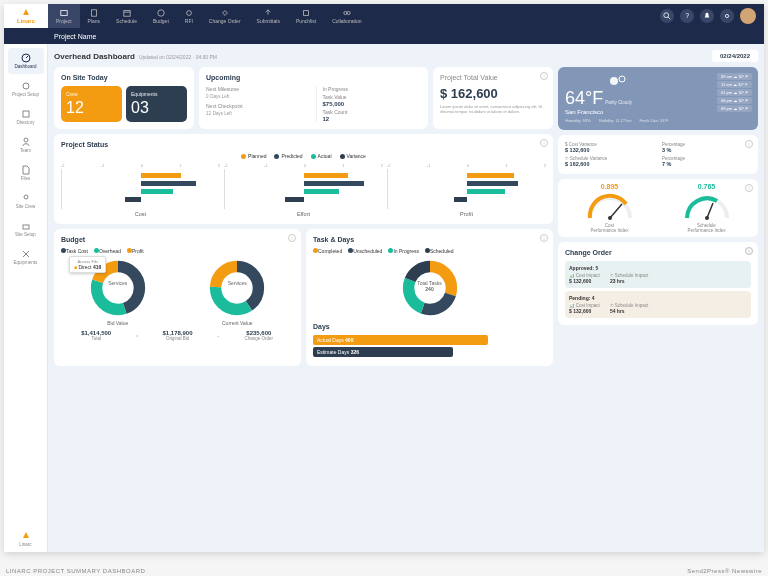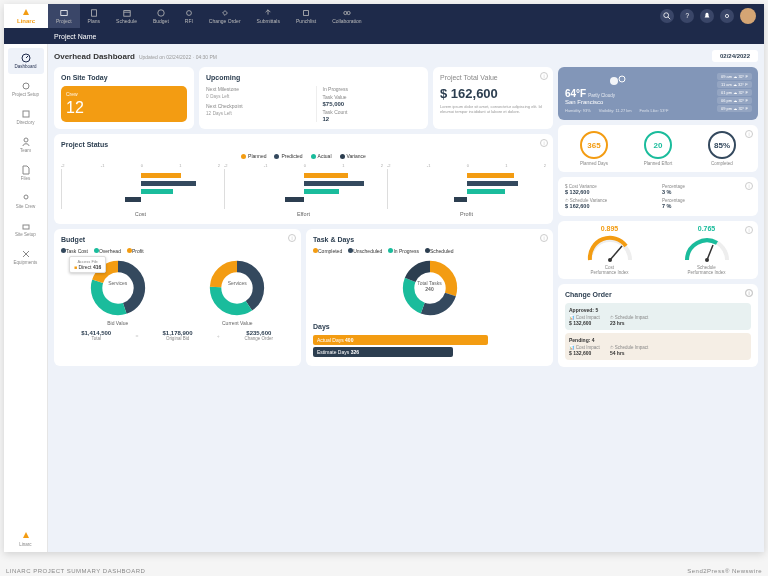--- a/index.html
+++ b/index.html
@@ -34,21 +34,21 @@
 .stat-box.navy{background:#2c3e50}
 .stat-box .lbl{font-size:5px;opacity:0.9}
 .stat-box .val{font-size:16px;font-weight:300;margin-top:2px}
 .upcoming-grid{display:grid;grid-template-columns:1fr 1fr;gap:4px;font-size:5px}
 .up-item .t{color:#888;font-size:5px}
 .up-item .v{color:#2c3e50;font-weight:600;font-size:6px;margin-top:1px}
 .up-item .v span{font-size:4.5px;font-weight:400;color:#999}
 .ptv .amt{font-size:13px;font-weight:600;color:#2c3e50}
 .ptv .desc{font-size:4px;color:#999;margin-top:3px;line-height:1.3}
 .weather{background:#8296b8;color:#fff;border-radius:6px;padding:7px;position:relative}
-.weather .temp{font-size:10px;font-weight:700}
+.weather .temp{font-size:18px;font-weight:400}
 .weather .loc{font-size:6px}
 .weather .cond{font-size:4.5px;opacity:0.8}
 .weather .hourly{position:absolute;right:6px;top:6px;font-size:4px}
 .weather .hourly div{background:rgba(255,255,255,0.15);padding:1px 4px;border-radius:2px;margin-bottom:1px}
 .weather .meta{font-size:4px;opacity:0.7;margin-top:3px;display:flex;gap:8px}
 .circles{display:flex;gap:4px;padding:6px}
 .circle{flex:1;text-align:center}
 .circle .ring{width:28px;height:28px;border-radius:50%;border:2px solid;margin:0 auto;display:flex;align-items:center;justify-content:center;font-size:8px;font-weight:600}
 .circle.c1 .ring{border-color:#f39c12;color:#f39c12}
 .circle.c2 .ring{border-color:#1abc9c;color:#1abc9c}
@@ -268,20 +268,24 @@
         <div style="display:flex;flex-direction:column;gap:5px">
 
           <div class="row1">
             <div class="card">
               <h2>On Site Today</h2>
               <div class="onsite-boxes">
                 <div class="stat-box orange">
                     <div class="lbl">Crew</div>
                     <div class="val">12</div>
                   </div>
+                <div class="stat-box navy">
+                    <div class="lbl">Equipments</div>
+                    <div class="val">03</div>
+                  </div>
               </div>
             </div>
             <div class="card">
               <h2>Upcoming</h2>
               <div class="upcoming-grid">
                 <div class="up-item">
                     <div class="t">Next Milestone</div>
                     <div class="v"><span>0</span> <span>Days Left</span></div>
                 <div class="t" style="margin-top:4px">Next Checkpoint</div>
                     <div class="v"><span>12</span> <span>Days Left</span></div>
@@ -467,35 +471,20 @@
             </div>
             <div style="margin-top:14px"><span class="temp">64°F</span> <span class="cond">Partly Cloudy</span></div>
             <div class="loc">San Francisco</div>
             <div class="meta">
                 <span>Humidity: 93%</span>
                 <span>Visibility: 11.27 km</span>
                 <span>Feels Like: 53°F</span>
               </div>
           </div>
 
-          <div class="card circles">
-            <div class="info-icon">i</div>
-            <div class="circle c1">
-                <div class="ring">365</div>
-                <div class="cl">Planned Days</div>
-              </div>
-            <div class="circle c2">
-                <div class="ring">20</div>
-                <div class="cl">Planned Effort</div>
-              </div>
-            <div class="circle c3">
-                <div class="ring">85%</div>
-                <div class="cl">Completed</div>
-              </div>
-          </div>
 
           <div class="card">
             <div class="info-icon">i</div>
             <div class="variance">
               <div class="vi">
                   <div class="t">$ <span>Cost Variance</span></div>
                   <div class="v">$ 132,600</div>
                 </div>
               <div class="vi">
                   <div class="t">Percentage</div>

